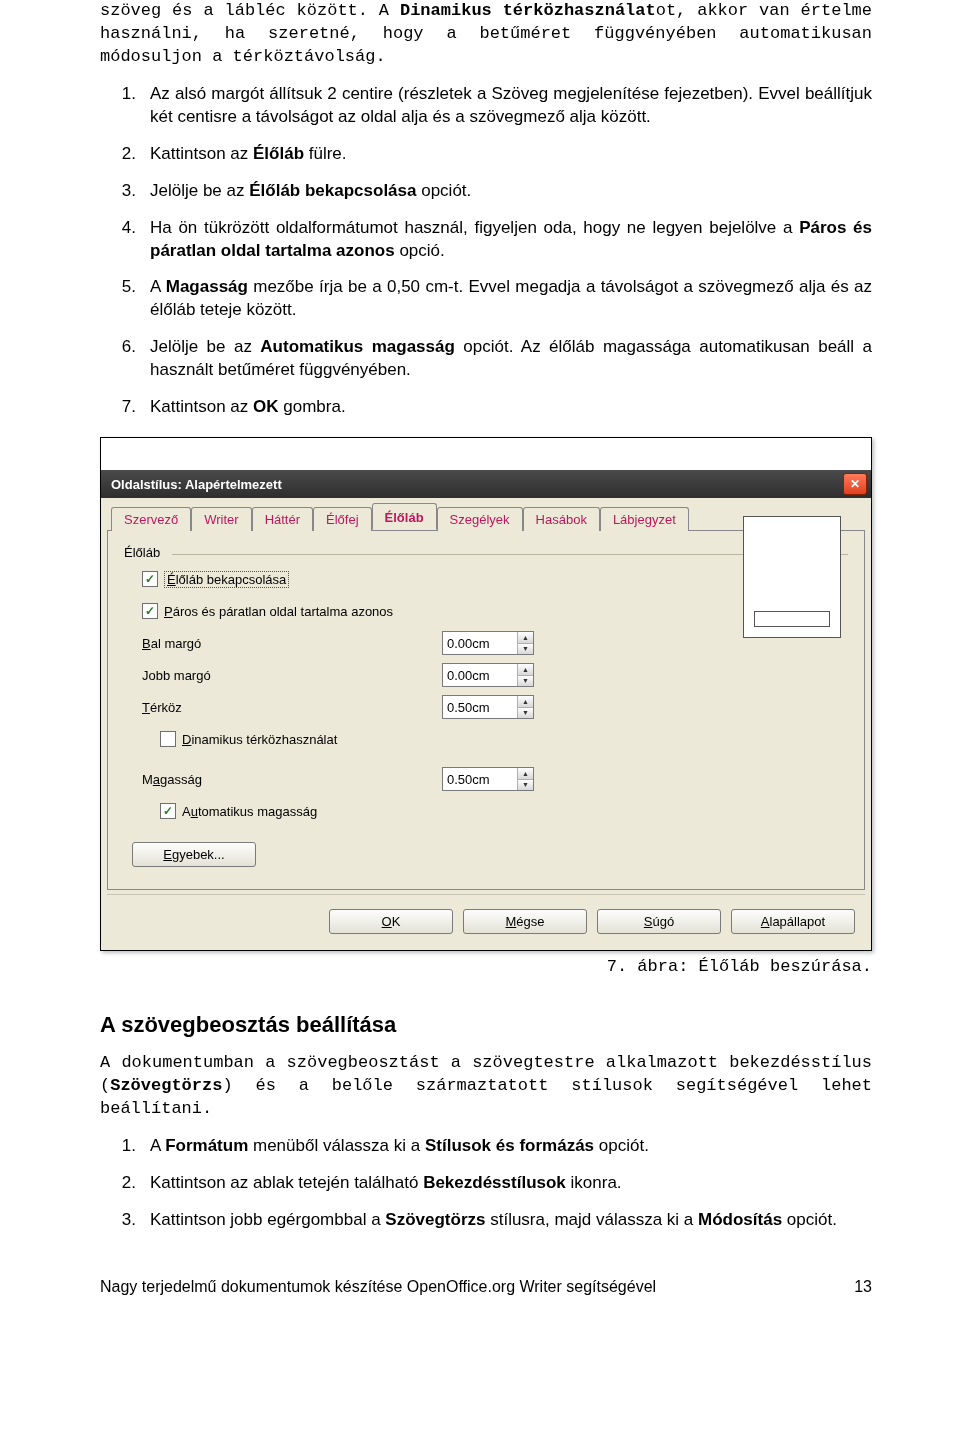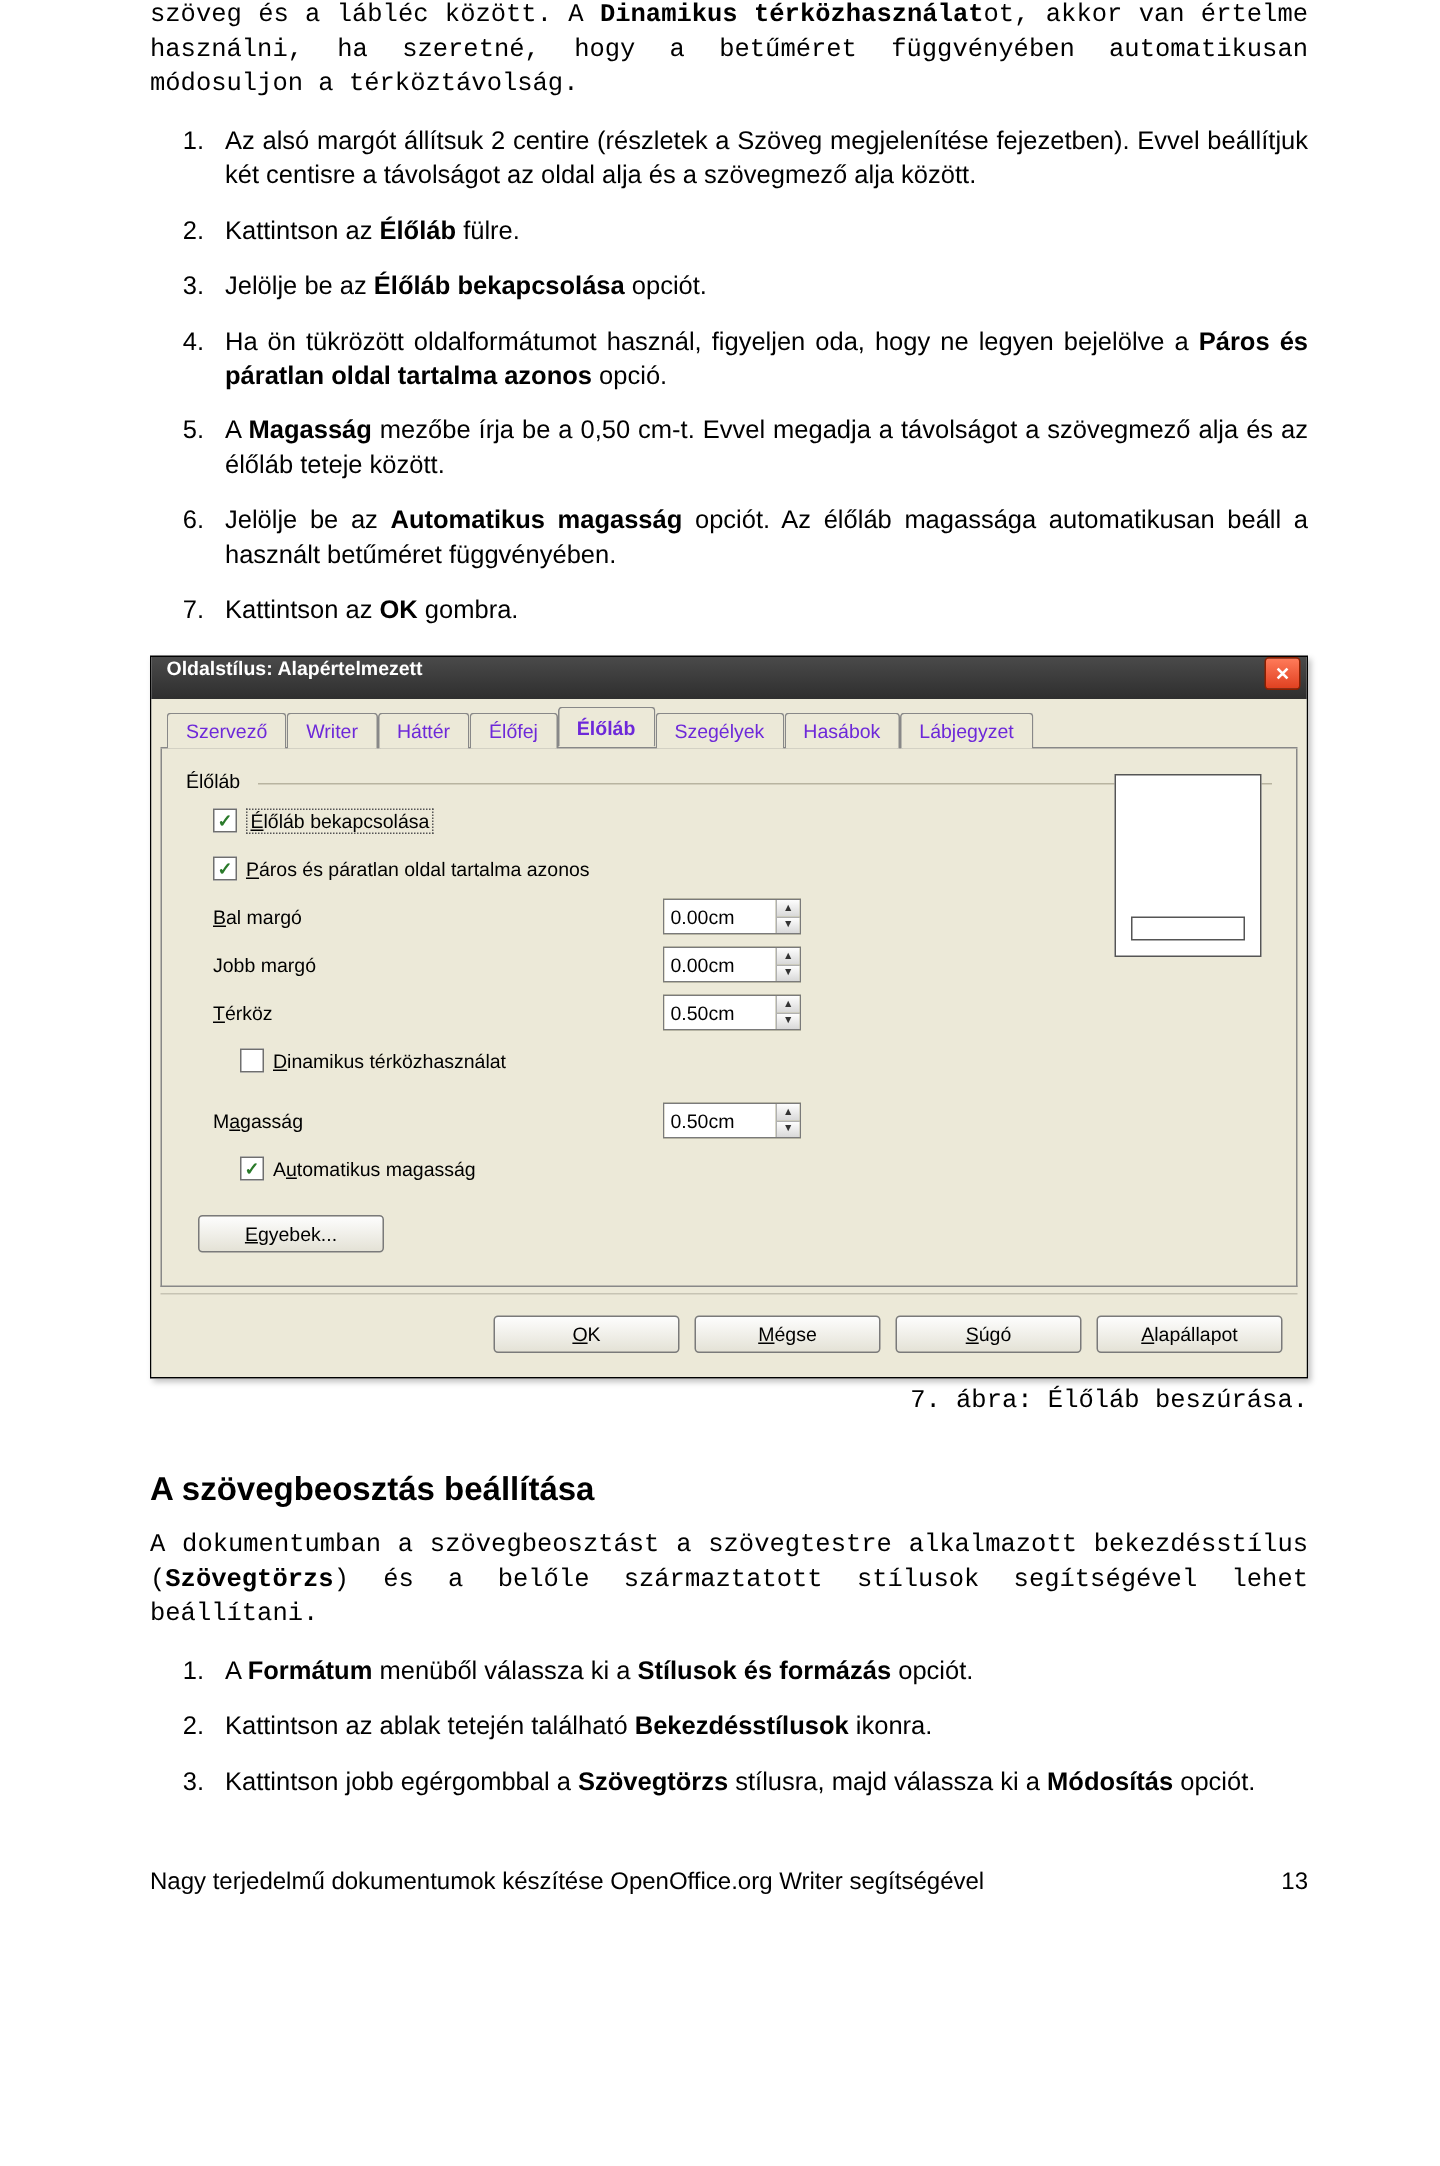--- a/index.html
+++ b/index.html
@@ -50,25 +50,26 @@
     border: 1px solid #000;
     font-family: Tahoma, Arial, sans-serif;
     font-size: 13px;
     color: #000;
     box-shadow: 2px 2px 4px rgba(0,0,0,0.25);
   }
   .titlebar {
     background: linear-gradient(to bottom,#4a4a4a,#2e2e2e);
     color: #fff;
     display: flex;
-    align-items: flex-start;
+    align-items: center;
     height: 28px;
     padding: 0 4px 0 10px;
     font-weight: bold;
     font-size: 13px;
+    margin-top: 32px;
   }
   .titlebar .spacer { flex: 1; }
   .close-btn {
     width: 22px; height: 20px;
     background: linear-gradient(to bottom,#ff7b5a,#e04020);
     border: 1px solid #8a1f00;
     border-radius: 3px;
     color: #fff;
     display: flex; align-items: center; justify-content: center;
     font-weight: bold;
@@ -89,21 +90,21 @@
   .tab {
     padding: 4px 12px 4px 12px;
     border: 1px solid #888;
     border-bottom: none;
     background: #ece9d8;
     margin-right: 0px;
     font-size: 13px;
     border-radius: 3px 3px 0 0;
     position: relative;
     top: 1px;
-    color: #6d28d9;
+    color: #be185d;
   }
   .tab.active {
     background: #ece9d8;
     font-weight: bold;
     border-bottom: 1px solid #ece9d8;
     z-index: 2;
     padding-top: 6px;
     top: 0;
   }
   .tabpanel {
@@ -141,21 +142,21 @@
     line-height: 1;
   }
   .chk.checked::before { content: "✓"; color: #2a7a2a; font-weight: bold; }
   .dotted-box {
     border: 1px dotted #555;
     padding: 0 2px;
   }
   .spin {
     display: inline-flex;
     border: 1px solid #7a7a7a;
-    background: #fef9c3;
+    background: #4c1d95;
     height: 22px;
     width: 90px;
   }
   .spin input {
     border: none;
     width: 66px;
     padding: 0 4px;
     font-family: Tahoma, Arial, sans-serif;
     font-size: 13px;
     outline: none;

